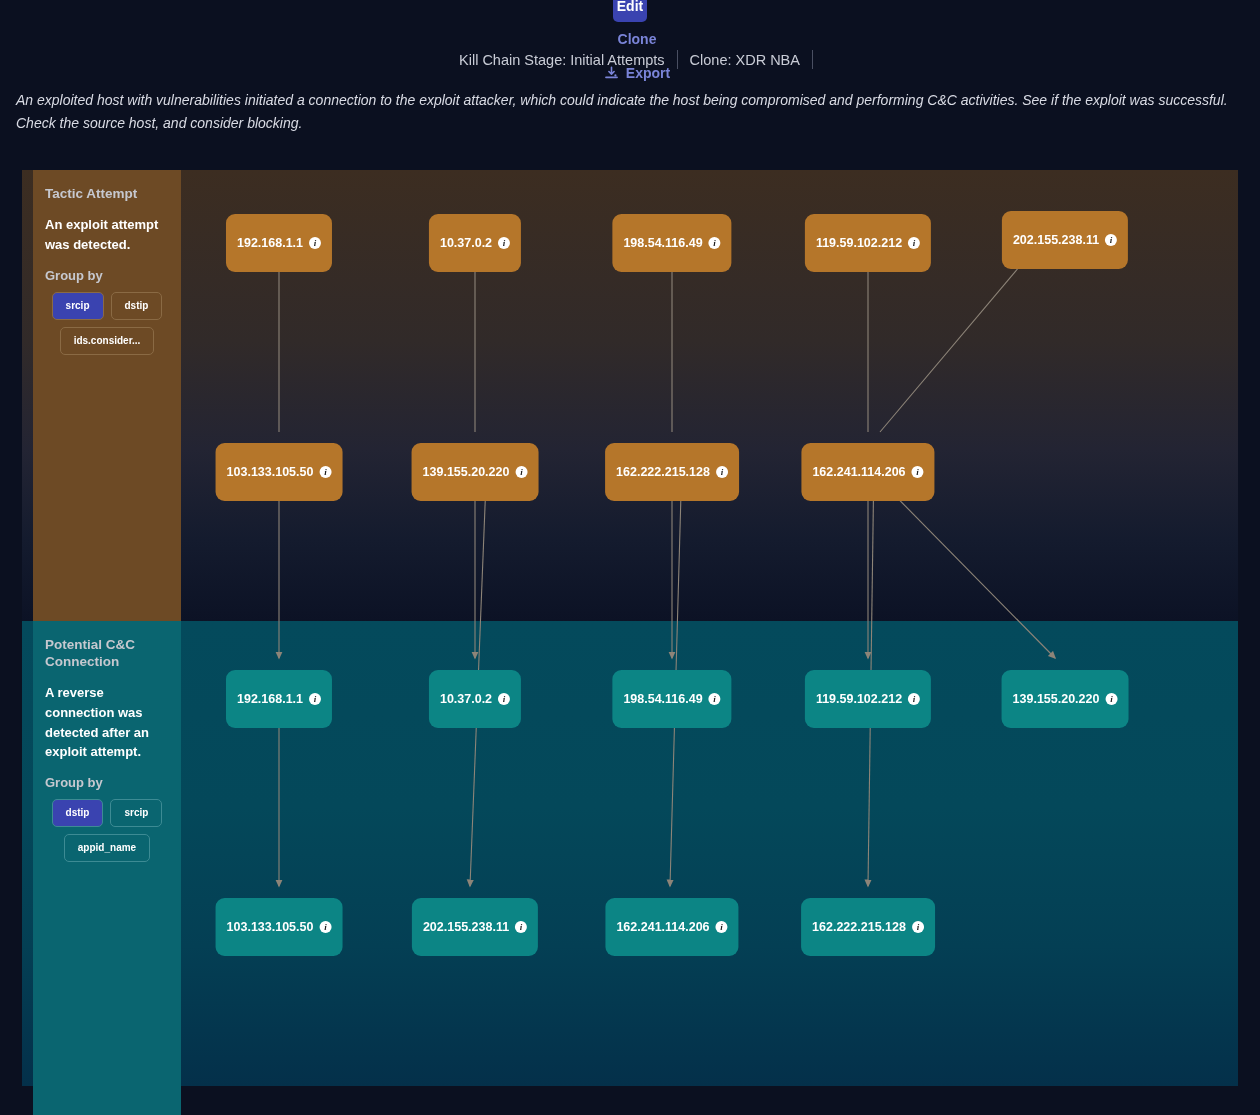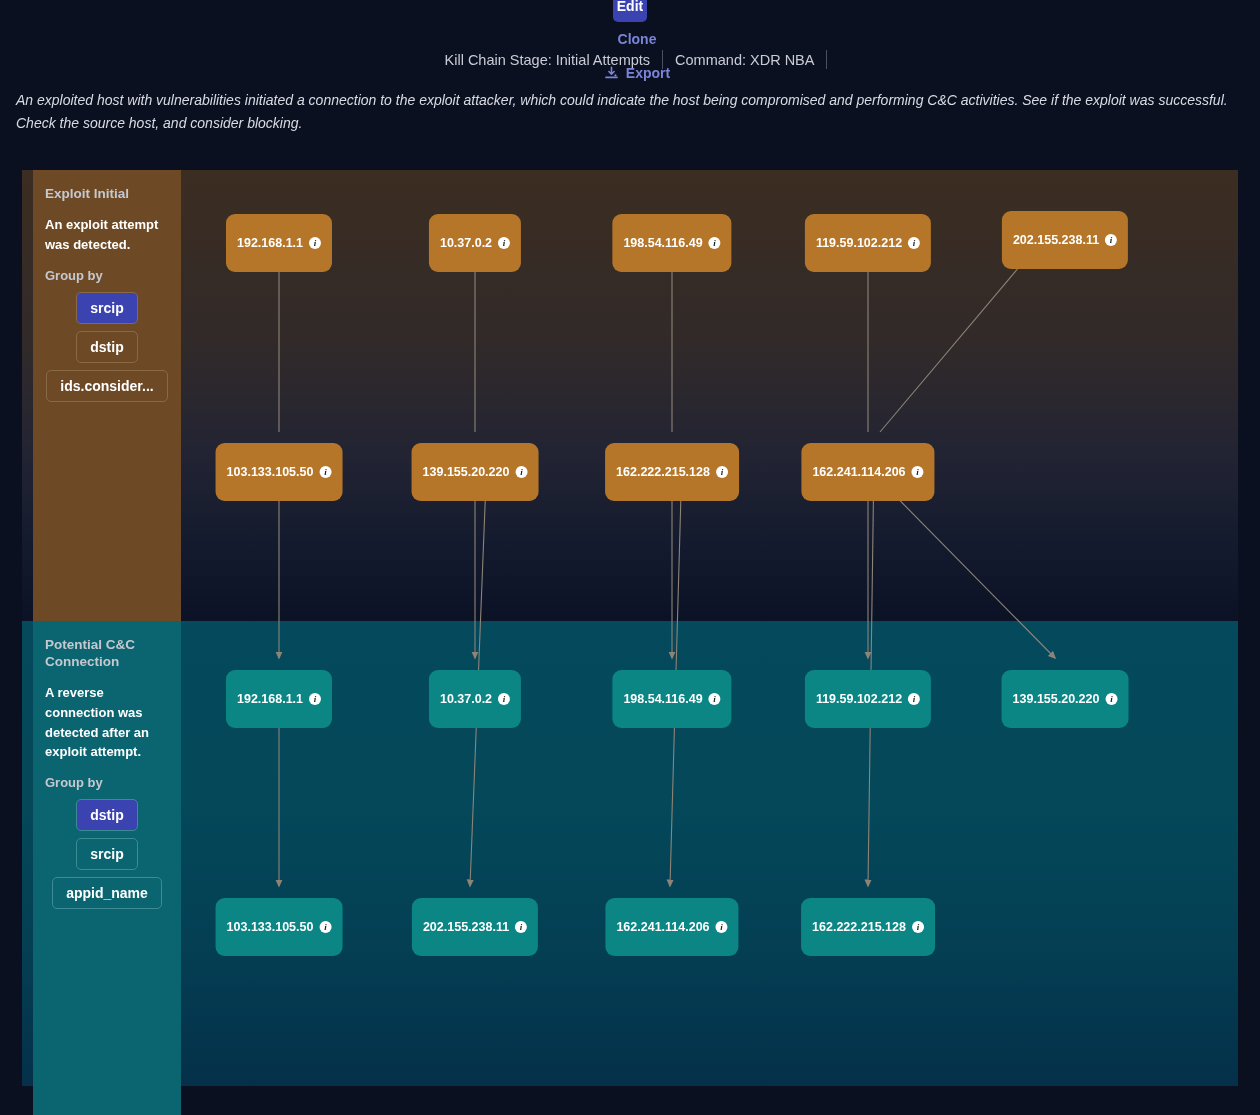--- a/index.html
+++ b/index.html
@@ -84,21 +84,21 @@
   }
   .panel-desc {
     color: #ffffff; font-size: 13px; font-weight: bold;
     line-height: 1.52; margin-bottom: 13px;
   }
   .panel-groupby-label {
     color: #c6c8cf; font-size: 13px; font-weight: bold; margin-bottom: 9px;
   }
   .chip-row { display: flex; flex-wrap: wrap; gap: 7px; justify-content: center; }
   .chip {
-    font-size: 14px; font-weight: bold; color: #ffffff;
+    font-size: 10px; font-weight: bold; color: #ffffff;
     border-radius: 5px; padding: 8px 13px; cursor: pointer;
     background: transparent; line-height: 1; white-space: nowrap;
   }
   #panel-exploit .chip { border: 1px solid #8a6a44; }
   #panel-cc .chip { border: 1px solid #3d8b94; }
   .chip.active { background: #3a43b0; border-color: #3a43b0; }
 
   
   #edges {
     position: absolute; left: 0; top: 0;
@@ -146,21 +146,21 @@
         <circle cx="11.4" cy="9.4" r="1.1" fill="#7a84d8"></circle>
       </svg>
     </span>
     <span>Export</span>
   </button>
 </div>
 
 <div id="meta-line">
   <span class="meta-item">Kill Chain Stage: Initial Attempts</span>
   <span class="meta-sep"></span>
-  <span class="meta-item">Command: XDR NBA</span>
+  <span class="meta-item">Clone: XDR NBA</span>
   <span class="meta-sep"></span>
 </div>
 
 <div id="description">An exploited host with vulnerabilities initiated a connection to the exploit attacker, which could indicate the host being compromised and performing C&amp;C activities. See if the exploit was successful. Check the source host, and consider blocking.</div>
 
 <div id="graph-wrap">
 
   <div class="lane" id="lane-exploit"></div>
   <div class="lane" id="lane-cc"></div>
 
@@ -182,21 +182,21 @@
         <line x1="650" y1="288" x2="650" y2="488" stroke="#8d8478" stroke-width="1.1" marker-end="url(#arrowhead)"></line>
         <line x1="660" y1="288" x2="648" y2="716" stroke="#8d8478" stroke-width="1.1" marker-end="url(#arrowhead)"></line>
         <line x1="846" y1="288" x2="846" y2="488" stroke="#8d8478" stroke-width="1.1" marker-end="url(#arrowhead)"></line>
         <line x1="836" y1="288" x2="1033" y2="488" stroke="#8d8478" stroke-width="1.1" marker-end="url(#arrowhead)"></line>
         <line x1="852" y1="288" x2="846" y2="716" stroke="#8d8478" stroke-width="1.1" marker-end="url(#arrowhead)"></line>
         <line x1="257" y1="516" x2="257" y2="716" stroke="#8d8478" stroke-width="1.1" marker-end="url(#arrowhead)"></line>
       </g>
   </svg>
 
   <div class="lane-panel" id="panel-exploit">
-    <div class="panel-title">Exploit Initial</div>
+    <div class="panel-title">Tactic Attempt</div>
     <div class="panel-desc">An exploit attempt was detected.</div>
     <div class="panel-groupby-label">Group by</div>
     <div class="chip-row">
       <div class="chip active">srcip</div>
       <div class="chip">dstip</div>
       <div class="chip">ids.consider...</div>
     </div>
   </div>
 
   <div class="lane-panel" id="panel-cc">

